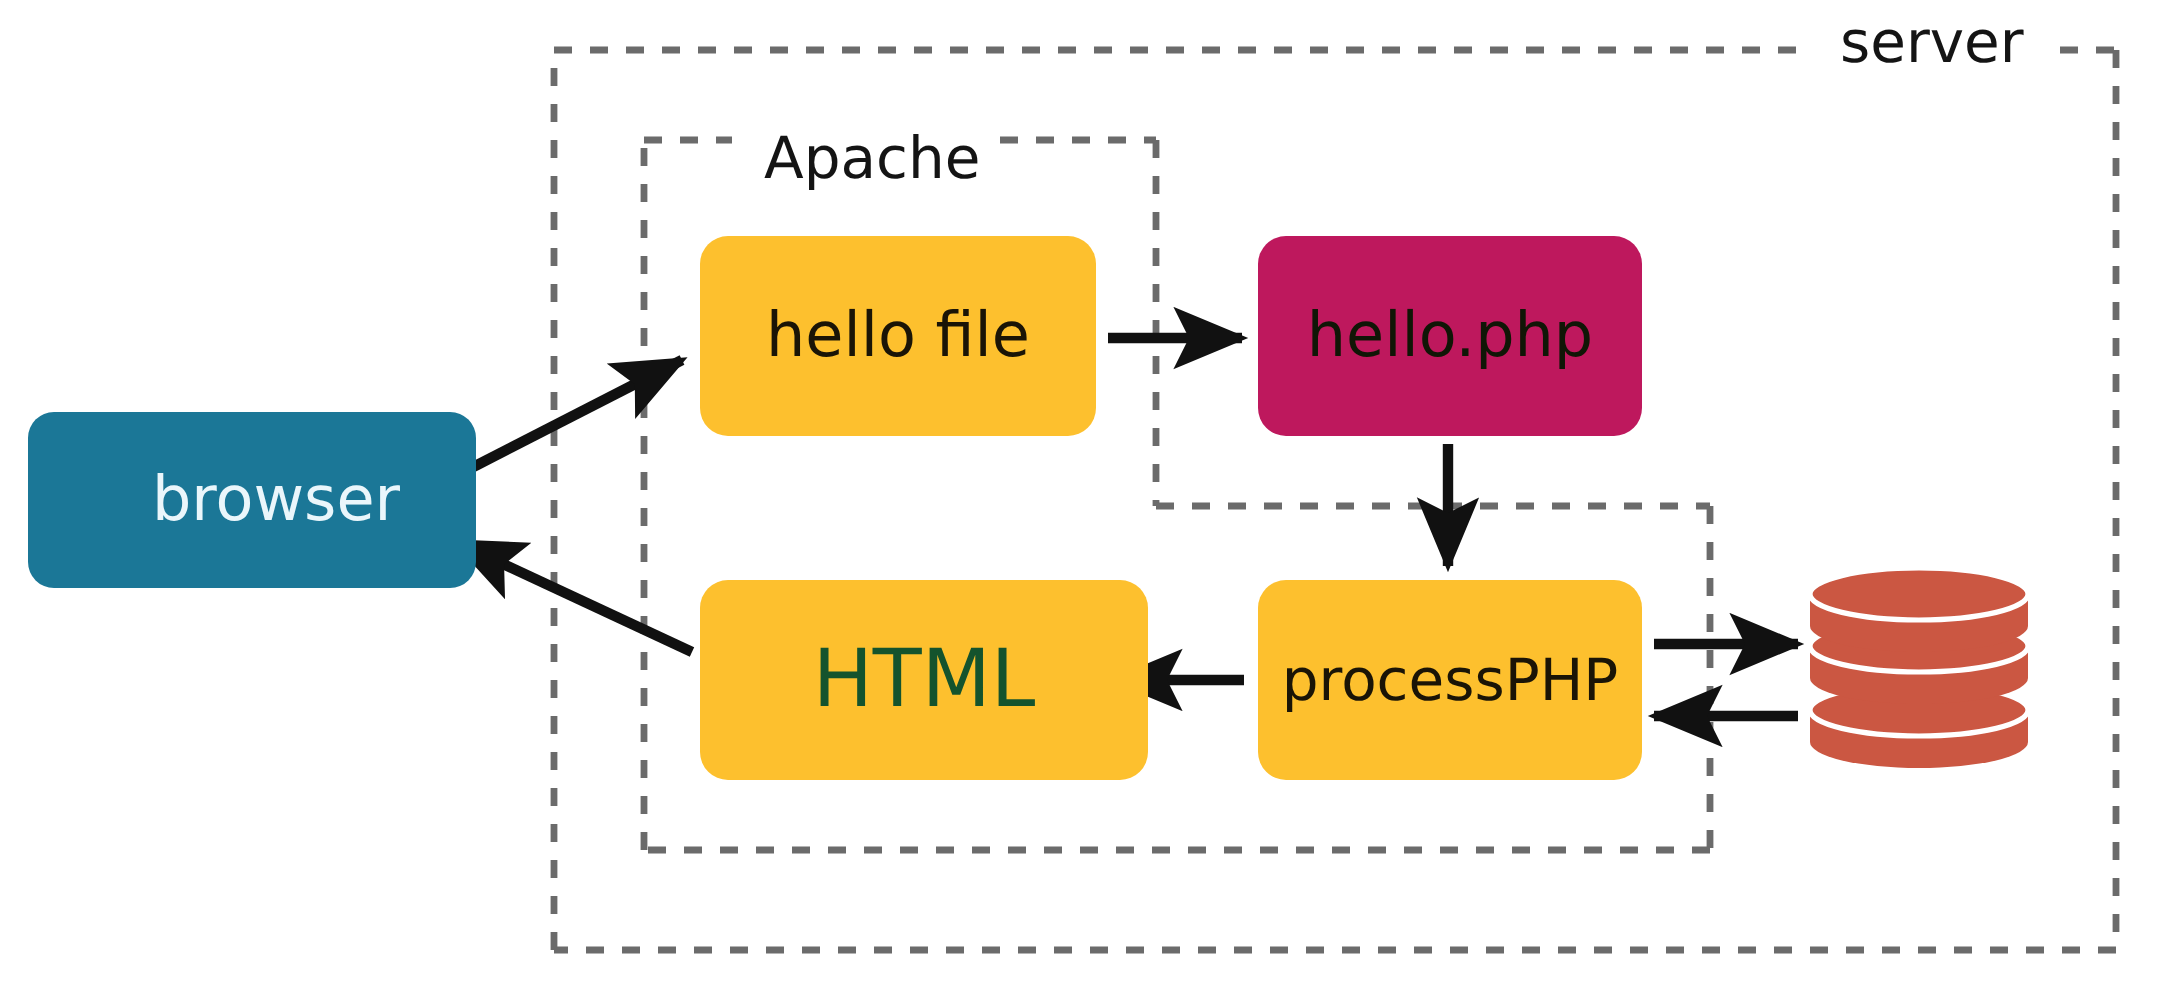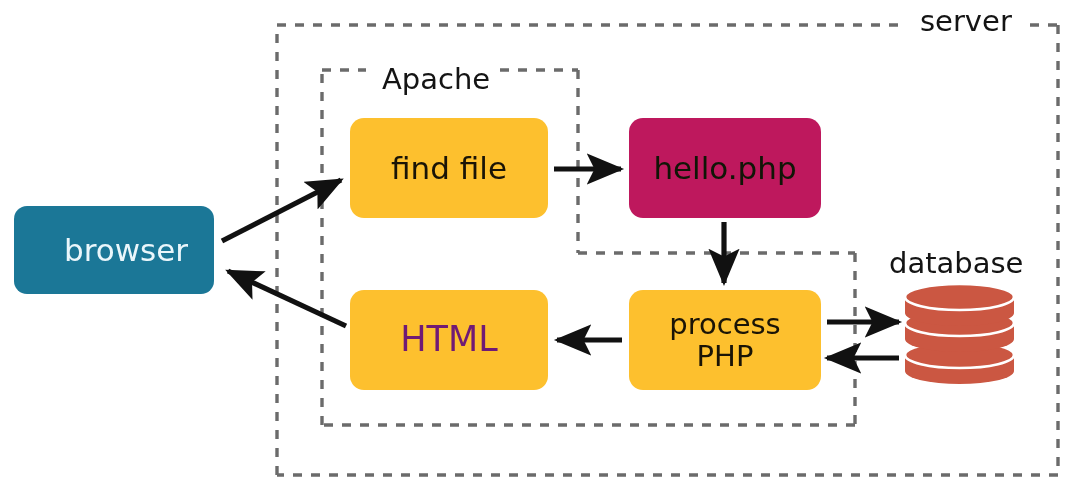--- a/index.html
+++ b/index.html
@@ -33,21 +33,21 @@
     justify-content: center;
     text-align: center;
     border-radius: 14px;
     box-sizing: border-box;
     line-height: 1.12;
     z-index: 5;
   }
   .node-browser {
     left: 14px;
     top: 206px;
-    width: 200px;
+    width: 224px;
     height: 88px;
     background: #1B7797;
     color: #eaf6fb;
     font-size: 31px;
     border-radius: 13px;
     padding-left: 24px;
   }
   .node-findfile {
     left: 350px;
     top: 118px;
@@ -62,38 +62,38 @@
     top: 118px;
     width: 192px;
     height: 100px;
     background: #be185d;
     color: #101606;
     font-size: 31px;
   }
   .node-html {
     left: 350px;
     top: 290px;
-    width: 198px;
+    width: 224px;
     height: 100px;
     background: #FDC02E;
-    color: #701a75;
-    font-size: 35px;
+    color: #14532d;
+    font-size: 40px;
   }
   .node-processphp {
     left: 629px;
     top: 290px;
     width: 192px;
     height: 100px;
     background: #FDC02E;
     color: #1a1406;
     font-size: 29px;
   }
   .node-label-stack {
     display: flex;
-    flex-direction: column;
+    flex-direction: row;
     align-items: center;
     justify-content: center;
   }
 
   
   .container-label {
     position: absolute;
     font-size: 29px;
     color: #141414;
     background: #ffffff;
@@ -179,21 +179,21 @@
 
       <line x1="899" y1="358" x2="827" y2="358" marker-end="url(#arrowhead)"></line>
     </g>
   </svg>
 
   <div class="node node-browser">
     <span>browser</span>
   </div>
 
   <div class="node node-findfile">
-    <span>find file</span>
+    <span>hello file</span>
   </div>
 
   <div class="node node-hellophp">
     <span>hello.php</span>
   </div>
 
   <div class="node node-html">
     <span>HTML</span>
   </div>
 
@@ -216,15 +216,14 @@
 
     <path d="M2,14 L2,30 A54.5,13 0 0 0 111,30 L111,14 Z" fill="#CB5742"></path>
     <ellipse cx="56.5" cy="14" rx="54.5" ry="13" fill="#CB5742"></ellipse>
     <ellipse cx="56.5" cy="14" rx="54.5" ry="13" fill="none" stroke="#ffffff" stroke-width="2.6"></ellipse>
   </svg>
 
   <div class="container-label label-server">server</div>
 
   <div class="container-label label-apache">Apache</div>
 
-  <div class="container-label label-database">database</div>
 
 </div>
 
 </body></html>

